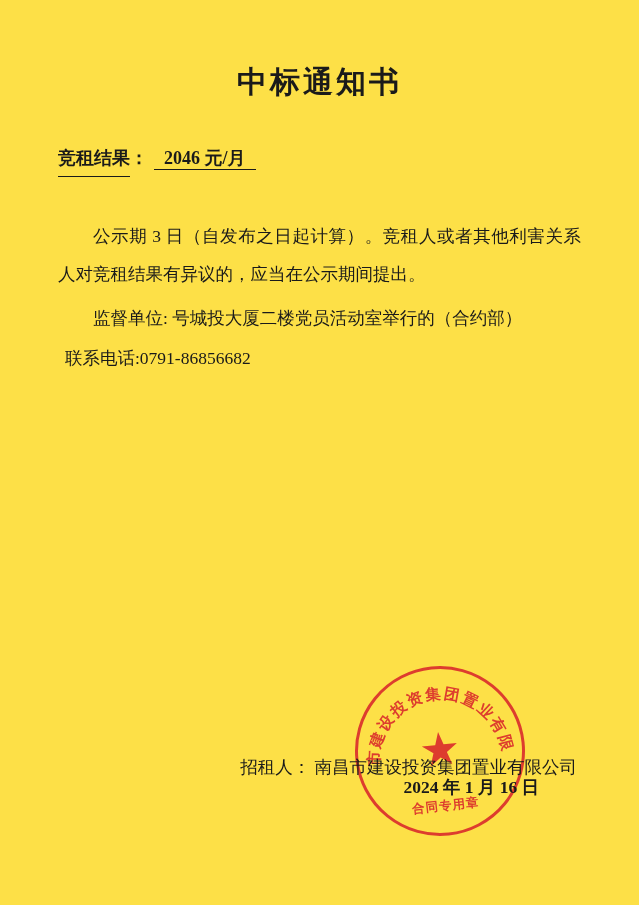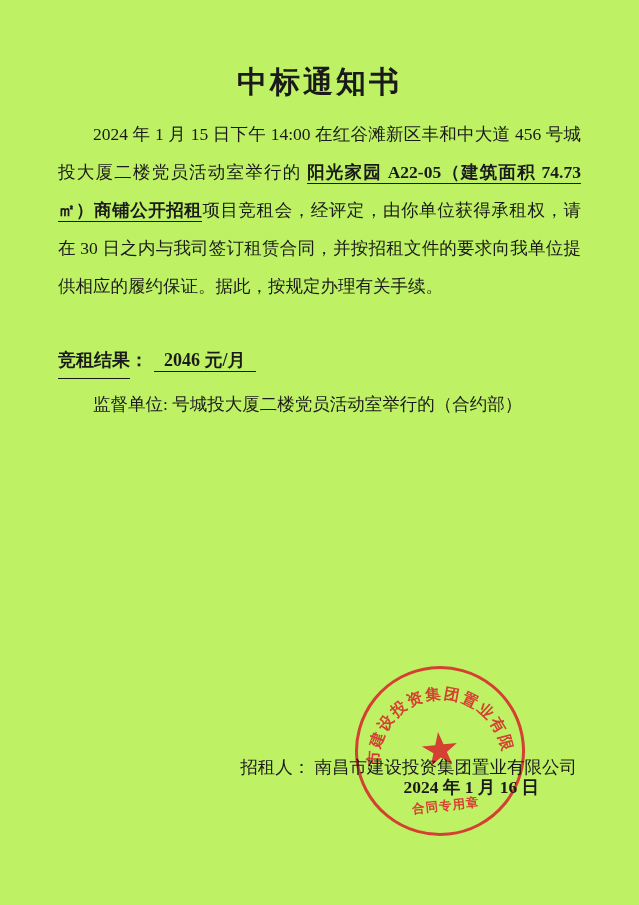--- a/index.html
+++ b/index.html
@@ -12,21 +12,21 @@
     height: 905px;
     position: relative;
     overflow: hidden;
     font-family: "Liberation Serif", "DejaVu Serif", serif;
     color: #1a1a1a;
   }
 
   .page {
     position: absolute;
     inset: 0;
-    background: #bef264;
+    background: #fde047;
   }
 
   .doc-title {
     text-align: center;
     font-size: 30px;
     letter-spacing: 3px;
     font-weight: 700;
     margin-top: 62px;
     font-family: "Liberation Serif", "DejaVu Serif", serif;
   }
@@ -168,30 +168,29 @@
 </head>
 <body>
 
 <div class="page">
 
   <div class="doc-title">中标通知书</div>
 
   <div class="body-area">
 
 
-    <div class="para">
-      <span>2024 年 1 月 15 日下午 14:00 在红谷滩新区丰和中大道 456 号城投大厦二楼党员活动室举行的 </span><span class="u-bold">阳光家园 A22-05（建筑面积 74.73 ㎡）商铺公开招租</span><span>项目竞租会，经评定，由你单位获得承租权，请在 30 日之内与我司签订租赁合同，并按招租文件的要求向我单位提供相应的履约保证。据此，按规定办理有关手续。</span>
-    </div>
 
     <div class="result-block">
       <span class="result-label">竞租结果</span><span class="result-colon">：</span><span class="result-value">2046 元/月</span>
     </div>
 
+    <div class="para2">公示期 3 日（自发布之日起计算）。竞租人或者其他利害关系人对竞租结果有异议的，应当在公示期间提出。</div>
 
     <div class="supervisor">监督单位: 号城投大厦二楼党员活动室举行的（合约部）</div>
+    <div class="phone">联系电话:0791-86856682</div>
   </div>
 
   <div class="signature-zone">
 
     <div class="seal">
       <div class="seal-inner">
         <svg class="seal-arc" viewBox="0 0 164 164">
           <defs>
             <path id="arcpath" d="M 20 92 A 62 62 0 0 1 144 92" fill="none"></path>
           </defs>

